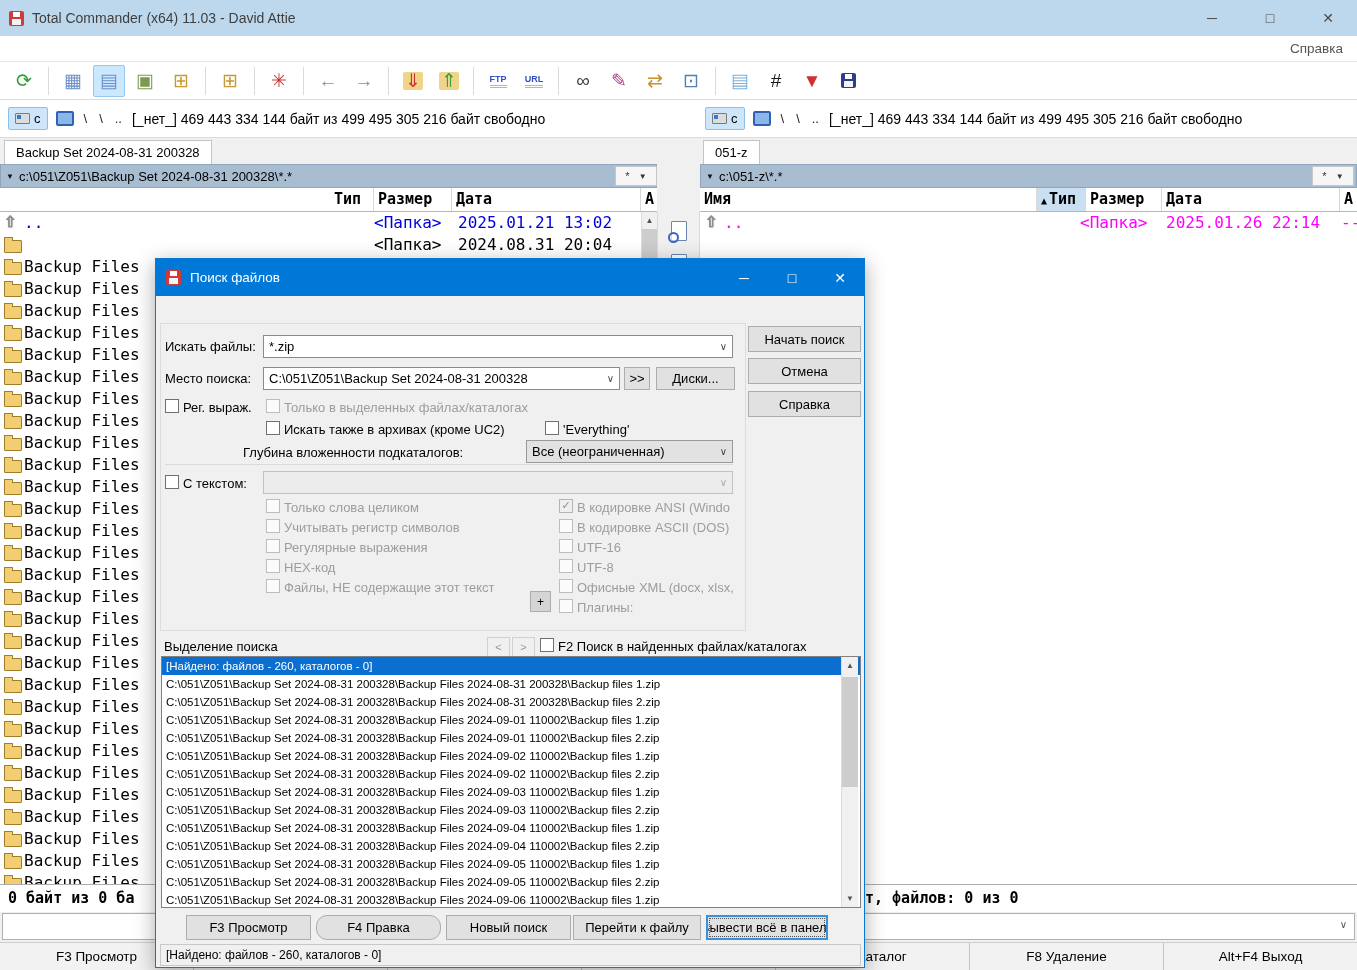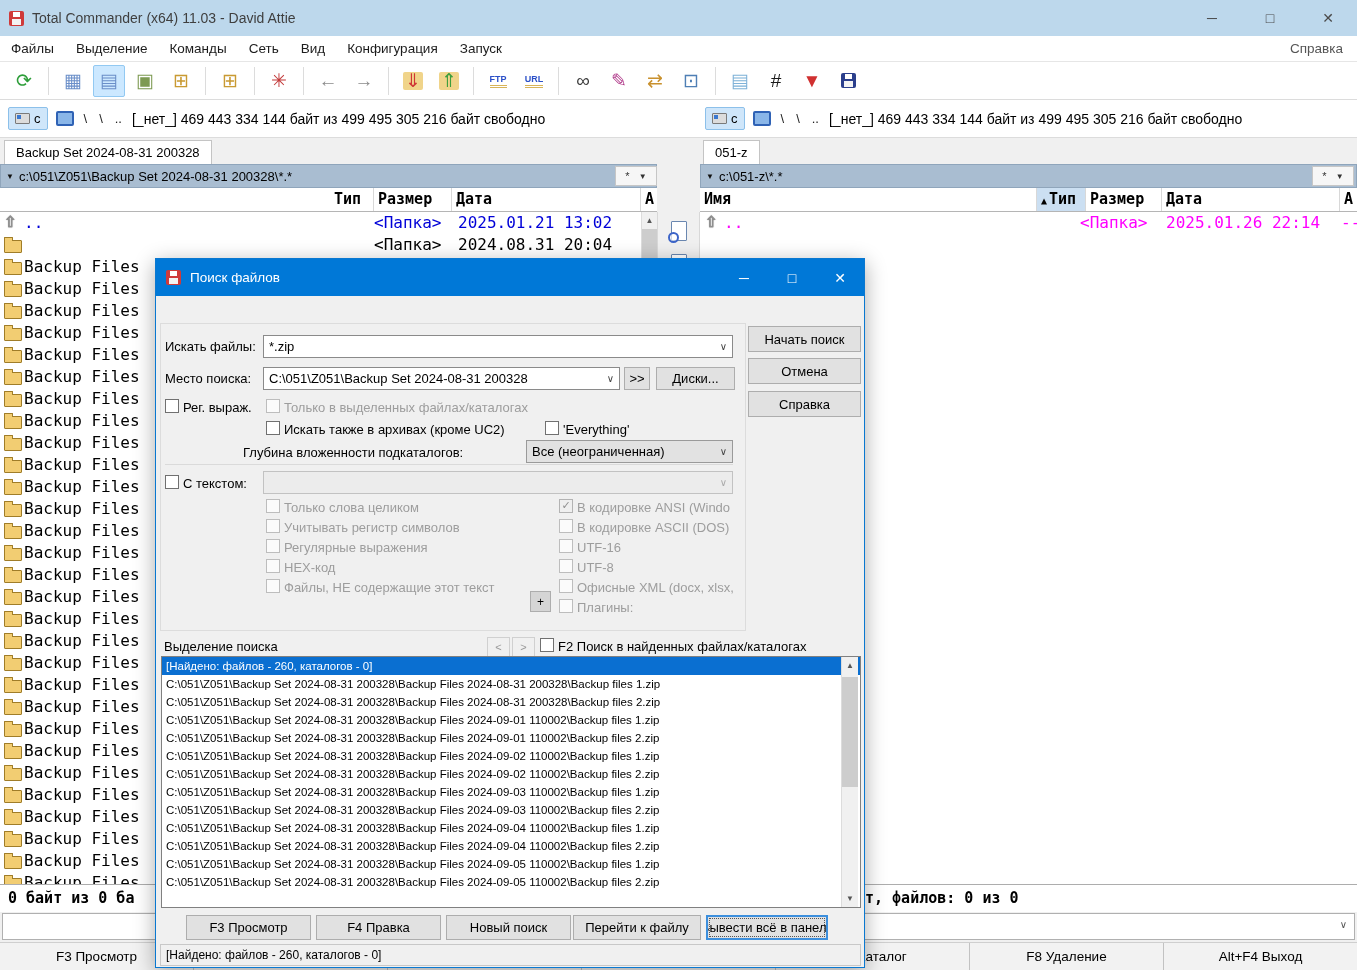--- a/index.html
+++ b/index.html
@@ -124,29 +124,20 @@
   <span class="floppy"></span>
   <span class="title-text">Total Commander (x64) 11.03 - David Attie</span>
   <div class="win-controls">
     <span class="wc">─</span>
     <span class="wc">□</span>
     <span class="wc">✕</span>
   </div>
 </div>
 
 <div class="menubar">
-  <div id="menu-items" style="display:flex">
-      <span class="menu-item">Файлы</span>
-      <span class="menu-item">Выделение</span>
-      <span class="menu-item">Команды</span>
-      <span class="menu-item">Сеть</span>
-      <span class="menu-item">Вид</span>
-      <span class="menu-item">Конфигурация</span>
-      <span class="menu-item">Запуск</span>
-    </div>
   <span class="menu-spacer"></span>
   <span class="menu-item menu-right">Справка</span>
 </div>
 
 <div class="toolbar" id="toolbar">
     <span class="tb-btn">
       <span style="color: rgb(46, 158, 58);">⟳</span>
     </span>
     <span class="tb-sep"></span>
     <span class="tb-btn">
@@ -542,29 +533,30 @@
       <div class="res-item">C:\051\Z051\Backup Set 2024-08-31 200328\Backup Files 2024-09-01 110002\Backup files 1.zip</div>
       <div class="res-item">C:\051\Z051\Backup Set 2024-08-31 200328\Backup Files 2024-09-01 110002\Backup files 2.zip</div>
       <div class="res-item">C:\051\Z051\Backup Set 2024-08-31 200328\Backup Files 2024-09-02 110002\Backup files 1.zip</div>
       <div class="res-item">C:\051\Z051\Backup Set 2024-08-31 200328\Backup Files 2024-09-02 110002\Backup files 2.zip</div>
       <div class="res-item">C:\051\Z051\Backup Set 2024-08-31 200328\Backup Files 2024-09-03 110002\Backup files 1.zip</div>
       <div class="res-item">C:\051\Z051\Backup Set 2024-08-31 200328\Backup Files 2024-09-03 110002\Backup files 2.zip</div>
       <div class="res-item">C:\051\Z051\Backup Set 2024-08-31 200328\Backup Files 2024-09-04 110002\Backup files 1.zip</div>
       <div class="res-item">C:\051\Z051\Backup Set 2024-08-31 200328\Backup Files 2024-09-04 110002\Backup files 2.zip</div>
       <div class="res-item">C:\051\Z051\Backup Set 2024-08-31 200328\Backup Files 2024-09-05 110002\Backup files 1.zip</div>
       <div class="res-item">C:\051\Z051\Backup Set 2024-08-31 200328\Backup Files 2024-09-05 110002\Backup files 2.zip</div>
+      <div class="res-item">C:\051\Z051\Backup Set 2024-08-31 200328\Backup Files 2024-09-06 110002\Backup files 1.zip</div>
     </div>
   <div class="lb-scroll" style="right:6px;top:398px">
     <div class="sb-btn">▲</div>
     <div class="sb-thumb"></div>
     <div class="sb-btn bottom">▼</div>
   </div>
 
   <div id="dlg-bottom-buttons">
       <div class="btn" style="left: 30px; top: 656px; width: 125px; height: 25px;">F3 Просмотр</div>
-      <div class="btn" style="left: 160px; top: 656px; width: 125px; height: 25px;">F4 Правка</div>
+      <div class="btn" style="left: 160px; top: 656px; width: 125px; height: 25px; border-radius: 11px;">F4 Правка</div>
       <div class="btn" style="left: 290px; top: 656px; width: 125px; height: 25px;">Новый поиск</div>
       <div class="btn" style="left: 417px; top: 656px; width: 128px; height: 25px;">Перейти к файлу</div>
       <div class="btn focused" style="left: 550px; top: 656px; width: 122px; height: 25px;">Вывести всё в панель</div>
     </div>
 
   <div class="dlg-status">[Найдено: файлов - 260, каталогов - 0]</div>
 </div>
 
 </body></html>

